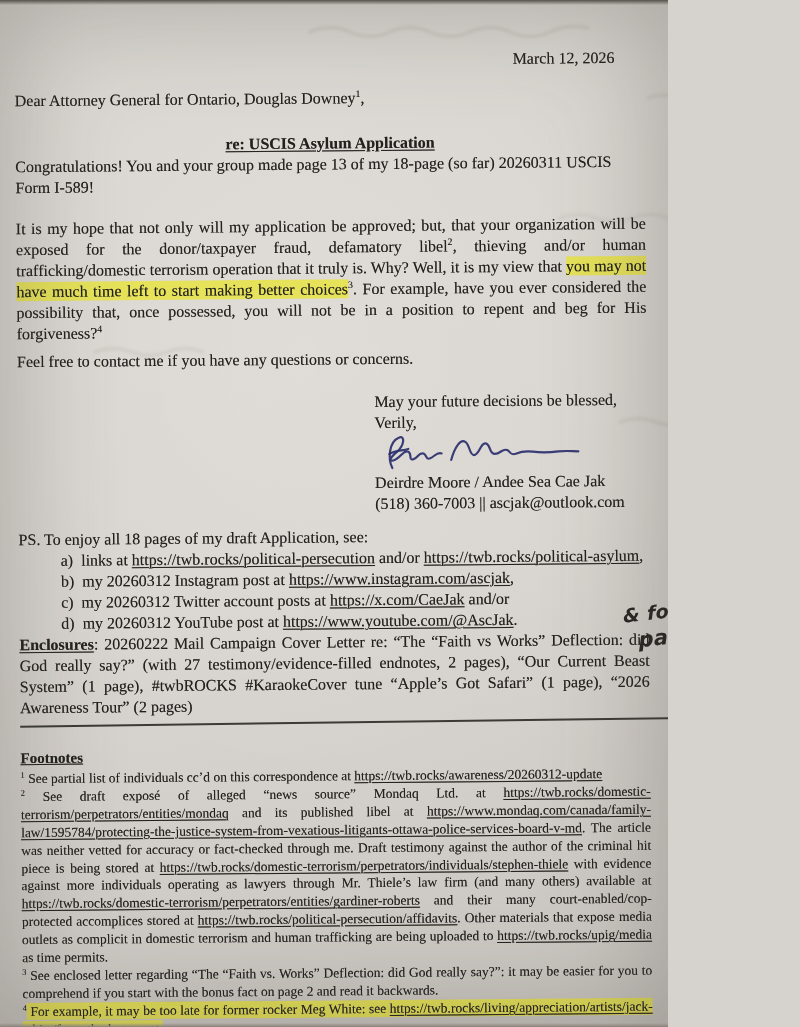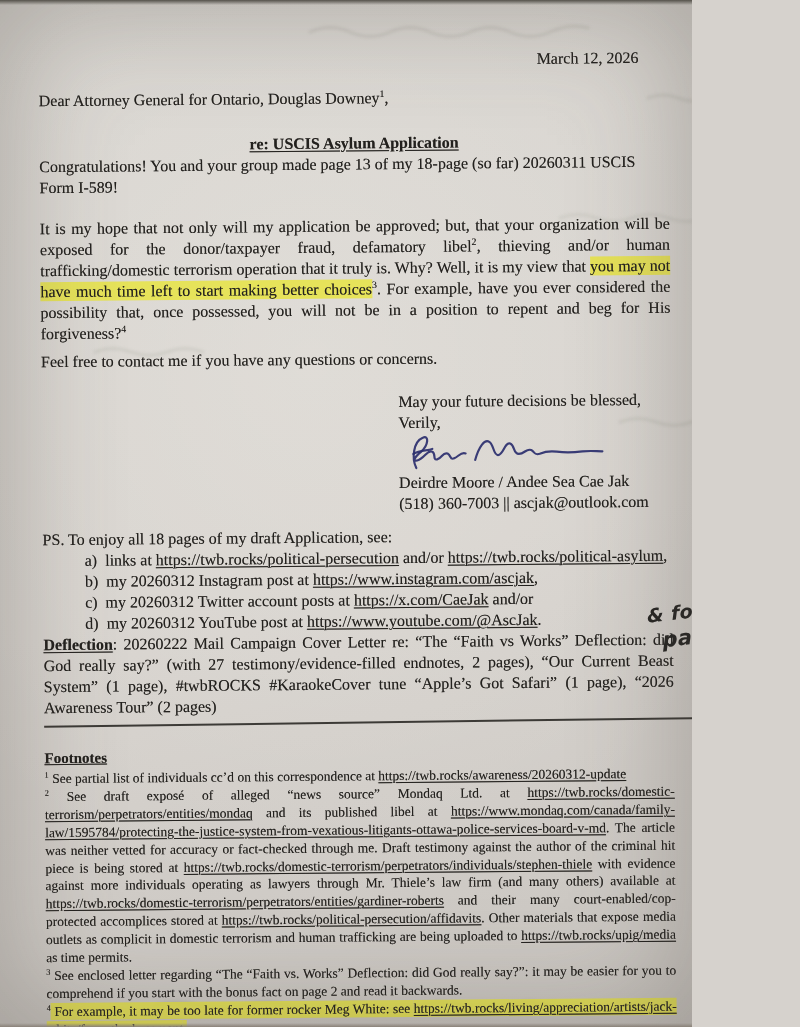--- a/index.html
+++ b/index.html
@@ -7,21 +7,20 @@
     width:800px;height:1027px;overflow:hidden;
     background:#d6d2cd;
     font-family:"Liberation Serif","DejaVu Serif",serif;
   }
   .photo{
     position:relative;width:668px;height:1027px;
     background:
       radial-gradient(ellipse 120% 90% at 45% 35%, rgba(255,253,247,0.20), rgba(0,0,0,0) 60%),
       linear-gradient(168deg,#d9d6d1 0%, #d7d3ce 55%, #c9c5c0 100%);
     overflow:hidden;
-    padding-left:24px;
   }
   .edge-top{position:absolute;top:0;left:0;width:100%;height:5px;
     background:linear-gradient(#55524b,rgba(85,82,75,0));z-index:6;}
   .edge-bottom{position:absolute;bottom:0;left:0;width:100%;height:4px;
     background:linear-gradient(rgba(90,86,78,0),#8a8279);z-index:6;}
   .vignette{position:absolute;inset:0;pointer-events:none;z-index:5;
     box-shadow:inset 0 0 110px 14px rgba(72,66,58,0.30);}
   .bleed{position:absolute;inset:0;z-index:0;filter:blur(1.6px);}
 
   .sheet{
@@ -109,21 +108,21 @@
     </div>
 
     <div class="ps">
       <div>PS. To enjoy all 18 pages of my draft Application, see:</div>
       <div class="ps-item"><span>a)&nbsp;&nbsp;links at </span><span class="u">https://twb.rocks/political-persecution</span><span> and/or </span><span class="u">https://twb.rocks/political-asylum</span><span>,</span></div>
       <div class="ps-item"><span>b)&nbsp;&nbsp;my 20260312 Instagram post at </span><span class="u">https://www.instagram.com/ascjak</span><span>,</span></div>
       <div class="ps-item"><span>c)&nbsp;&nbsp;my 20260312 Twitter account posts at </span><span class="u">https://x.com/CaeJak</span><span> and/or</span></div>
       <div class="ps-item"><span>d)&nbsp;&nbsp;my 20260312 YouTube post at </span><span class="u">https://www.youtube.com/@AscJak</span><span>.</span></div>
     </div>
 
-    <p class="par enclosures"><span class="u b">Deflection</span><span>: 20260222 Mail Campaign Cover Letter re: “The “Faith vs Works” Deflection: did God really say?” (with 27 testimony/evidence-filled endnotes, 2 pages), “Our Current Beast System” (1 page), #twbROCKS #KaraokeCover tune “Apple’s Got Safari” (1 page), “2026 Awareness Tour” (2 pages)</span></p>
+    <p class="par enclosures"><span class="u b">Enclosures</span><span>: 20260222 Mail Campaign Cover Letter re: “The “Faith vs Works” Deflection: did God really say?” (with 27 testimony/evidence-filled endnotes, 2 pages), “Our Current Beast System” (1 page), #twbROCKS #KaraokeCover tune “Apple’s Got Safari” (1 page), “2026 Awareness Tour” (2 pages)</span></p>
 
     <div class="separator"></div>
 
     <div class="footnotes">
       <div class="fn-heading">Footnotes</div>
       <p class="fn"><sup>1</sup><span> See partial list of individuals cc’d on this correspondence at </span><span class="u">https://twb.rocks/awareness/20260312-update</span></p>
       <p class="fn"><sup>2</sup><span> See draft exposé of alleged “news source” Mondaq Ltd. at </span><span class="u">https://twb.rocks/domestic-terrorism/perpetrators/entities/mondaq</span><span> and its published libel at </span><span class="u">https://www.mondaq.com/canada/family-law/1595784/protecting-the-justice-system-from-vexatious-litigants-ottawa-police-services-board-v-md</span><span>. The article was neither vetted for accuracy or fact-checked through me. Draft testimony against the author of the criminal hit piece is being stored at </span><span class="u">https://twb.rocks/domestic-terrorism/perpetrators/individuals/stephen-thiele</span><span> with evidence against more individuals operating as lawyers through Mr. Thiele’s law firm (and many others) available at </span><span class="u">https://twb.rocks/domestic-terrorism/perpetrators/entities/gardiner-roberts</span><span> and their many court-enabled/cop-protected accomplices stored at </span><span class="u">https://twb.rocks/political-persecution/affidavits</span><span>. Other materials that expose media outlets as complicit in domestic terrorism and human trafficking are being uploaded to </span><span class="u">https://twb.rocks/upig/media</span><span> as time permits.</span></p>
       <p class="fn"><sup>3</sup><span> See enclosed letter regarding “The “Faith vs. Works” Deflection: did God really say?”: it may be easier for you to comprehend if you start with the bonus fact on page 2 and read it backwards.</span></p>
       <p class="fn"><sup>4</sup><span class="hl"> For example, it may be too late for former rocker Meg White: see </span><span class="u hl">https://twb.rocks/living/appreciation/artists/jack-white/from-the-basement</span><span class="hl">.</span></p>
     </div>

